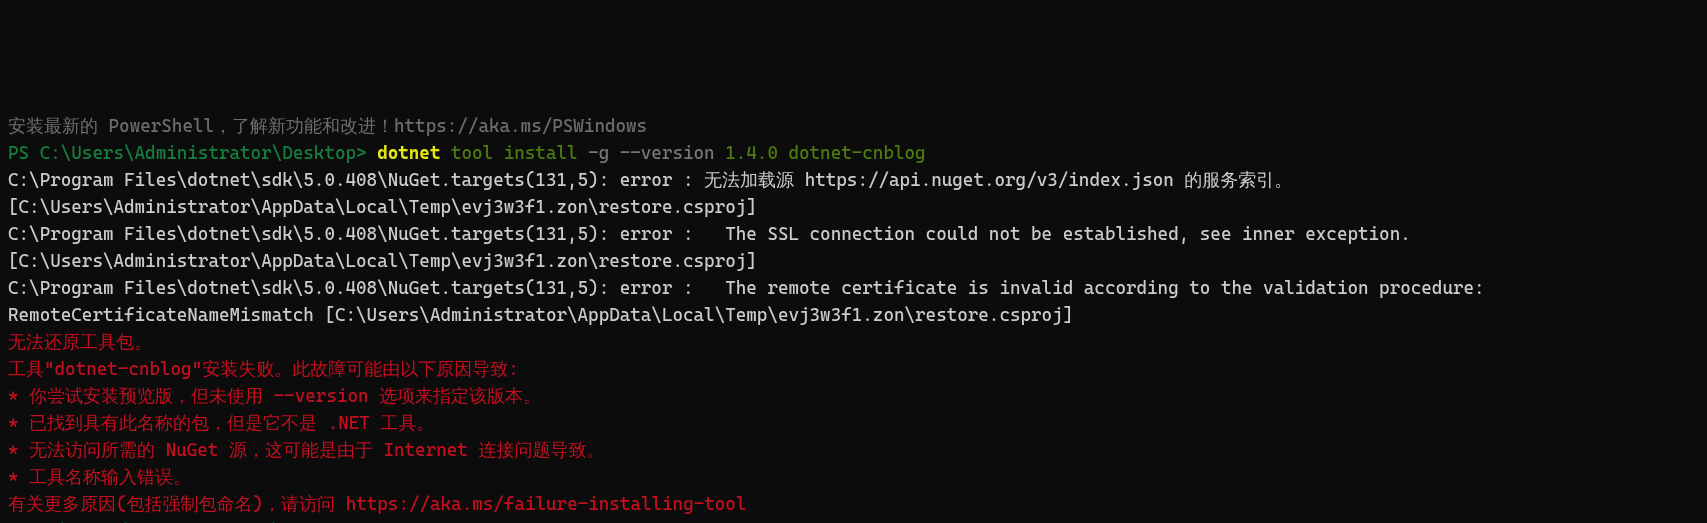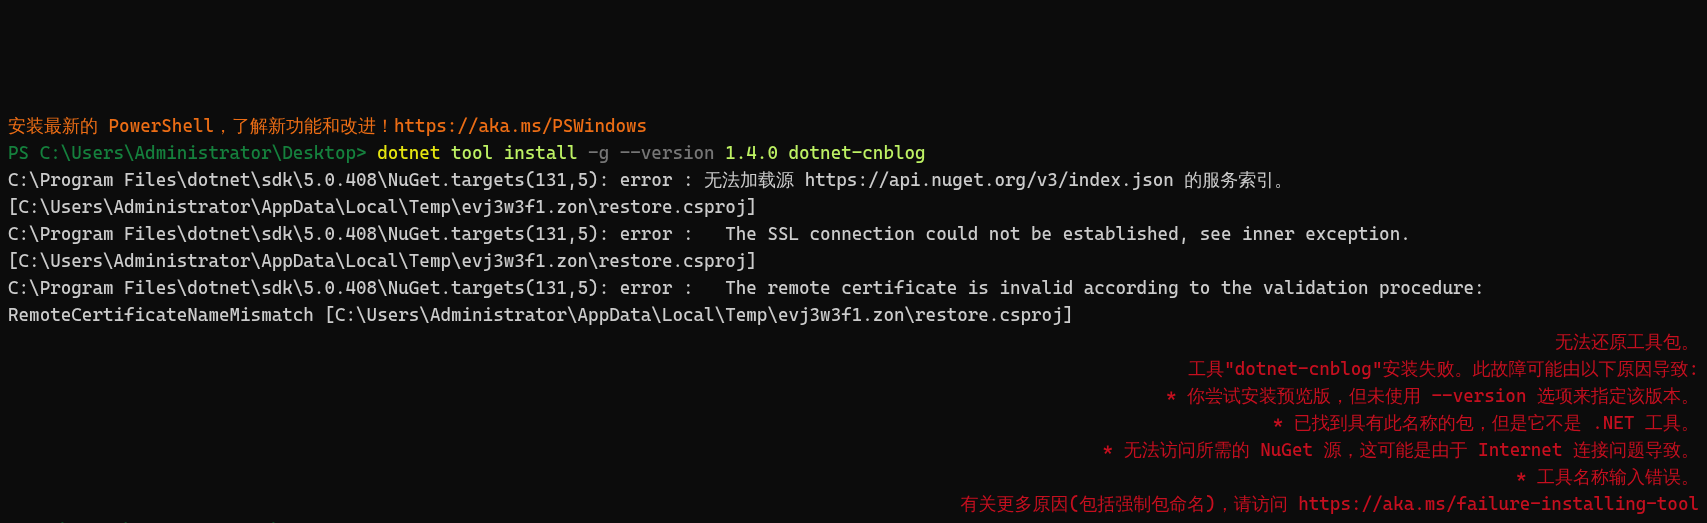--- a/index.html
+++ b/index.html
@@ -16,36 +16,36 @@
       white-space: pre-wrap;
       word-wrap: break-word;
       width: 1707px;
       color: #cccccc;
     }
     .prompt {
       color: #15803d;
     }
     .cmd-yellow {
       color: #e5e510;
+      font-weight: bold;
     }
     .cmd-gray {
       color: #767676;
     }
     .cmd-default {
-      color: #bef264;
+      color: #4d7c0f;
     }
     .error-red {
       color: #c50f1f;
-      text-align: right;
     }
     .line {
       display: block;
     }
     .truncated-top {
-      color: #f97316;
+      color: #737373;
       opacity: 0.95;
     }
   </style>
 </head>
 <body>
 
 
 
 <div><span class="line truncated-top">安装最新的 PowerShell，了解新功能和改进！https://aka.ms/PSWindows</span><span class="line"></span><span class="line"><span class="prompt">PS C:\Users\Administrator\Desktop&gt; </span><span class="cmd-yellow">dotnet</span><span class="cmd-default"> tool install </span><span class="cmd-gray">-g</span><span class="cmd-default"> </span><span class="cmd-gray">--version</span><span class="cmd-default"> 1.4.0 dotnet-cnblog</span></span><span class="line">C:\Program Files\dotnet\sdk\5.0.408\NuGet.targets(131,5): error : 无法加载源 https://api.nuget.org/v3/index.json 的服务索引。 [C:\Users\Administrator\AppData\Local\Temp\evj3w3f1.zon\restore.csproj]</span><span class="line">C:\Program Files\dotnet\sdk\5.0.408\NuGet.targets(131,5): error :   The SSL connection could not be established, see inner exception. [C:\Users\Administrator\AppData\Local\Temp\evj3w3f1.zon\restore.csproj]</span><span class="line">C:\Program Files\dotnet\sdk\5.0.408\NuGet.targets(131,5): error :   The remote certificate is invalid according to the validation procedure: RemoteCertificateNameMismatch [C:\Users\Administrator\AppData\Local\Temp\evj3w3f1.zon\restore.csproj]</span><span class="line error-red">无法还原工具包。</span><span class="line error-red">工具"dotnet-cnblog"安装失败。此故障可能由以下原因导致:</span><span class="line error-red"></span><span class="line error-red">* 你尝试安装预览版，但未使用 --version 选项来指定该版本。</span><span class="line error-red">* 已找到具有此名称的包，但是它不是 .NET 工具。</span><span class="line error-red">* 无法访问所需的 NuGet 源，这可能是由于 Internet 连接问题导致。</span><span class="line error-red">* 工具名称输入错误。</span><span class="line error-red"></span><span class="line error-red">有关更多原因(包括强制包命名)，请访问 https://aka.ms/failure-installing-tool</span><span class="line" style="overflow:hidden;height:11px;"><span class="prompt">PS C:\Users\Administrator\Desktop&gt; </span><span class="cmd-yellow">dotnet</span><span class="cmd-default"> tool install </span><span class="cmd-gray">-g</span><span class="cmd-default"> </span><span class="cmd-gray">--version</span><span class="cmd-default"> 1.4.0 dotnet-cnblog</span></span></div>
 

